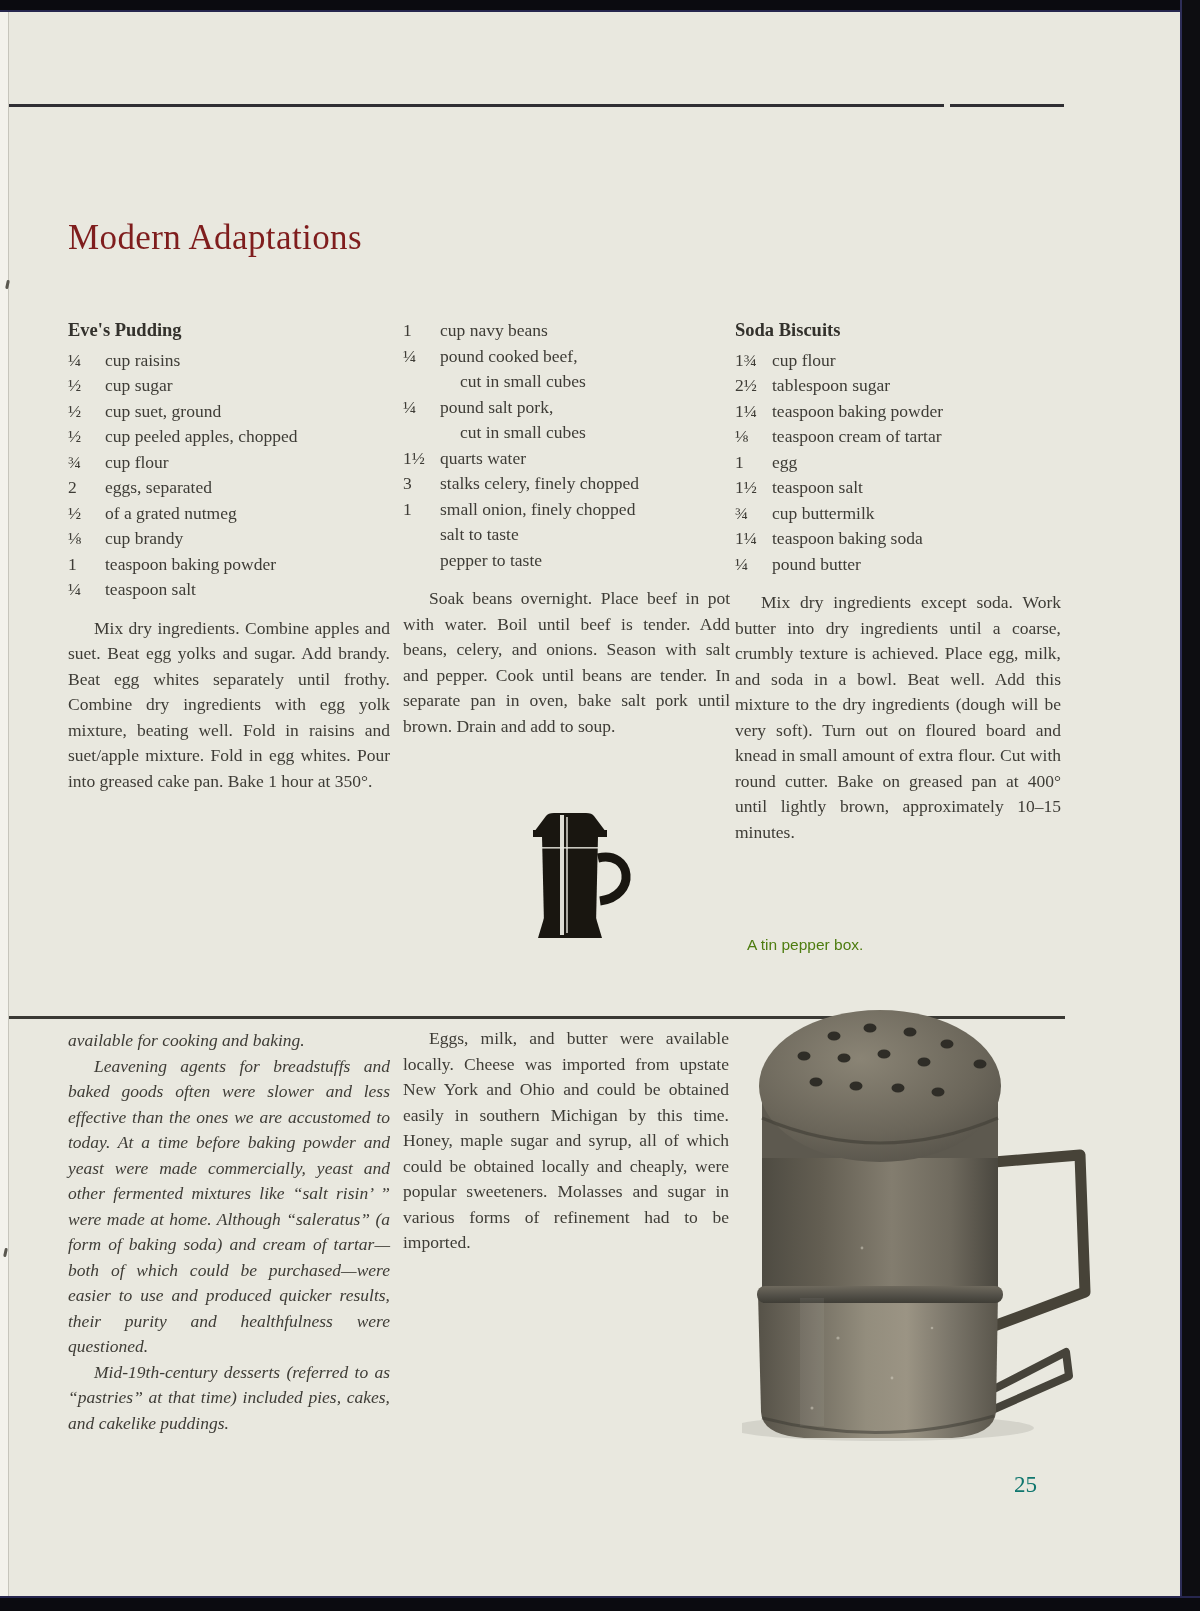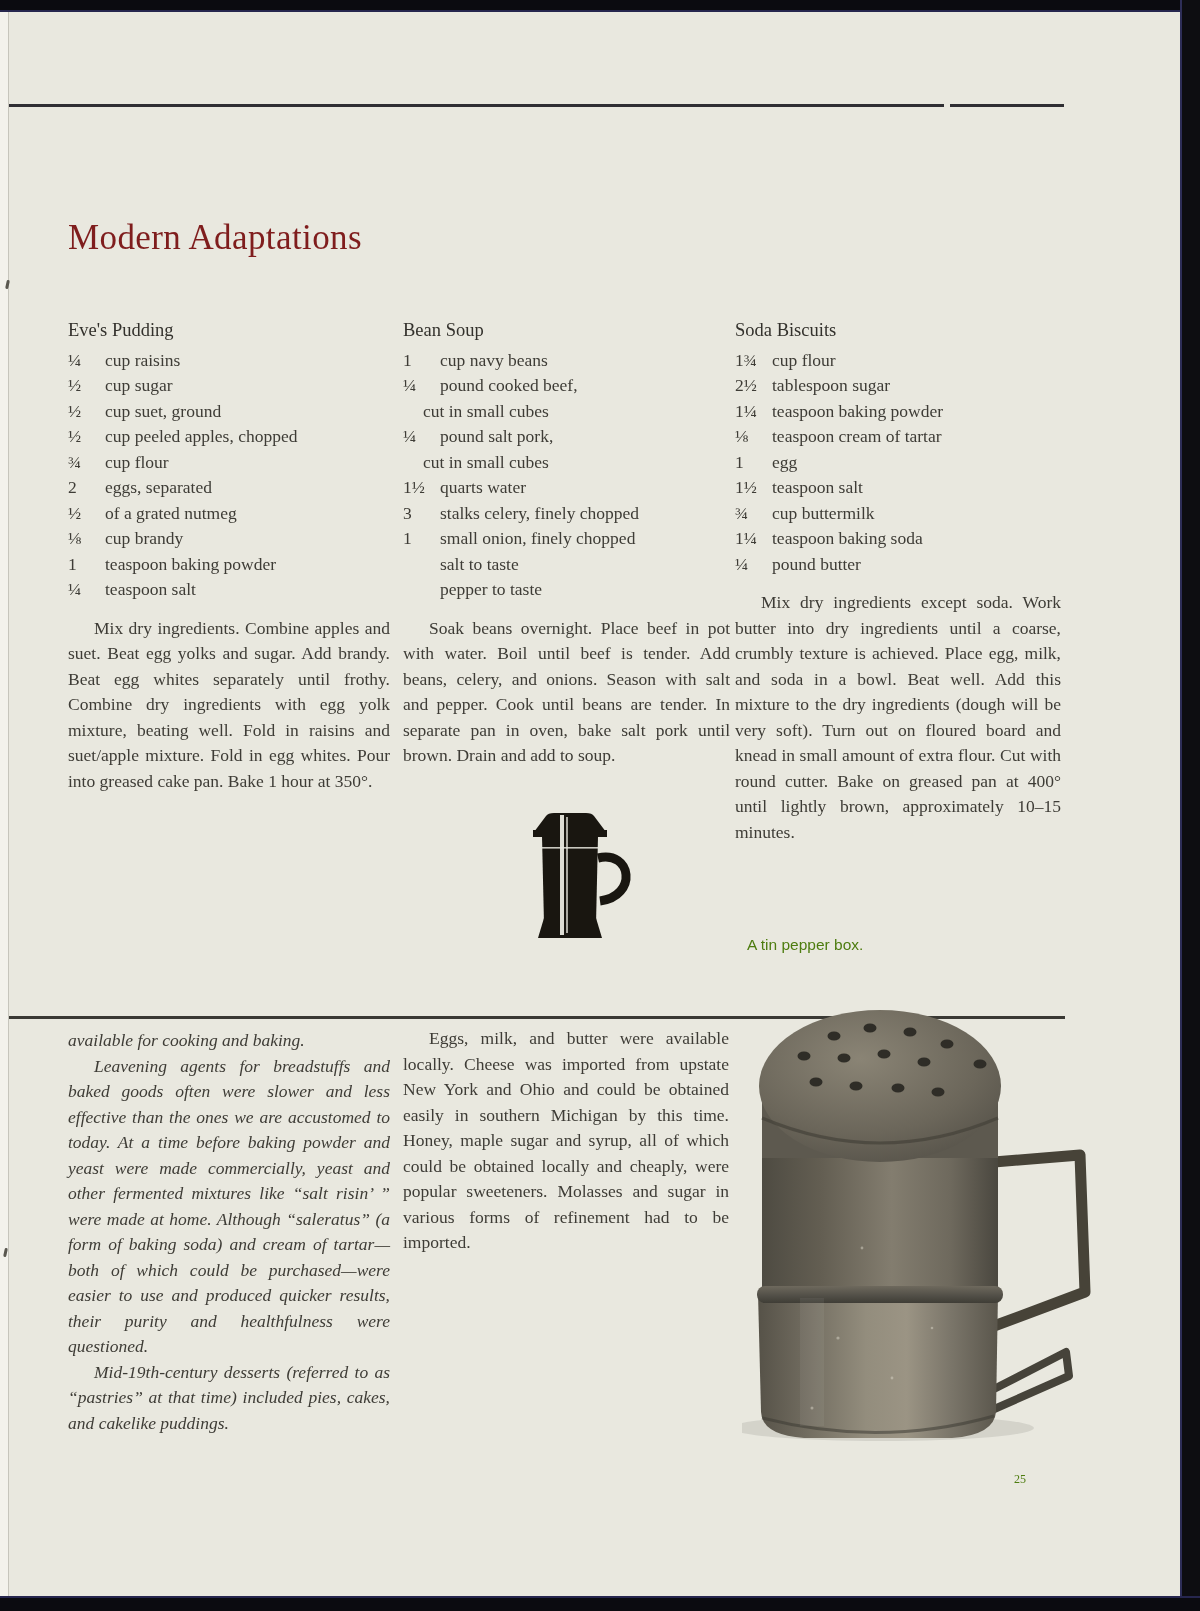--- a/index.html
+++ b/index.html
@@ -22,40 +22,40 @@
 
   .page-title{
     position:absolute;left:68px;top:218px;margin:0;
     font-size:35px;font-weight:normal;letter-spacing:.4px;color:#7f1d1d;
   }
 
   .recipe-col{position:absolute;top:318px;font-size:17.5px;line-height:25.5px;}
   .col1{left:68px;width:322px;}
   .col2{left:403px;width:327px;}
   .col3{left:735px;width:326px;}
-  .recipe-title{font-weight:normal;font-size:18.5px;color:#33312c;margin:0 0 4px 0;}
+  .recipe-title{font-weight:bold;font-size:18.5px;color:#33312c;margin:0 0 4px 0;}
   .ing-row{display:flex;}
   .ing-row .qty{flex:none;width:37px;}
-  .ing-row.cont{padding-left:20px;flex-direction:column;}
+  .ing-row.cont{padding-left:20px;}
   .method{margin:13px 0 8px 0;text-align:justify;text-indent:26px;}
 
   .article-col{position:absolute;font-size:17.5px;line-height:25.5px;}
   .artL{left:68px;top:1028px;width:322px;font-style:italic;}
   .artM{left:403px;top:1026px;width:326px;}
   .art{margin:0;text-align:justify;}
   .art.indent{text-indent:26px;}
 
   .photo-caption{
     position:absolute;left:747px;top:936px;
     font-family:Liberation Sans, sans-serif;
     font-size:15.5px;color:#4d7c0f;z-index:3;
   }
   .engraving{position:absolute;left:520px;top:806px;z-index:2;}
   .photo{position:absolute;left:742px;top:998px;z-index:2;}
-  .page-number{position:absolute;left:1014px;top:1472px;font-size:12px;color:#4d7c0f;}
+  .page-number{position:absolute;left:1014px;top:1472px;font-size:23px;color:#0f766e;}
 </style>
 </head>
 <body>
 
 <div class="frame-top"></div>
 <div class="frame-right"></div>
 <div class="frame-bottom"></div>
 <div class="page-edge-left"></div>
 <div class="margin-mark" style="left:6px;top:280px;"></div>
 <div class="margin-mark" style="left:4px;top:1248px;"></div>
@@ -107,21 +107,20 @@
       </div>
       <div class="ing-row">
         <span class="qty">¼</span>
         <span class="itm">teaspoon salt</span>
       </div>
     </div>
   <p class="method">Mix dry ingredients. Combine apples and suet. Beat egg yolks and sugar. Add brandy. Beat egg whites separately until frothy. Combine dry ingredients with egg yolk mixture, beating well. Fold in raisins and suet/apple mixture. Fold in egg whites. Pour into greased cake pan. Bake 1 hour at 350°.</p>
 </div>
 
 <div class="recipe-col col2">
-  <p class="recipe-title">Bean Soup</p>
   <div>
       <div class="ing-row">
         <span class="qty">1</span>
         <span class="itm">cup navy beans</span>
       </div>
       <div class="ing-row">
         <span class="qty">¼</span>
         <span class="itm">pound cooked beef,</span>
       </div>
       <div class="ing-row cont">

